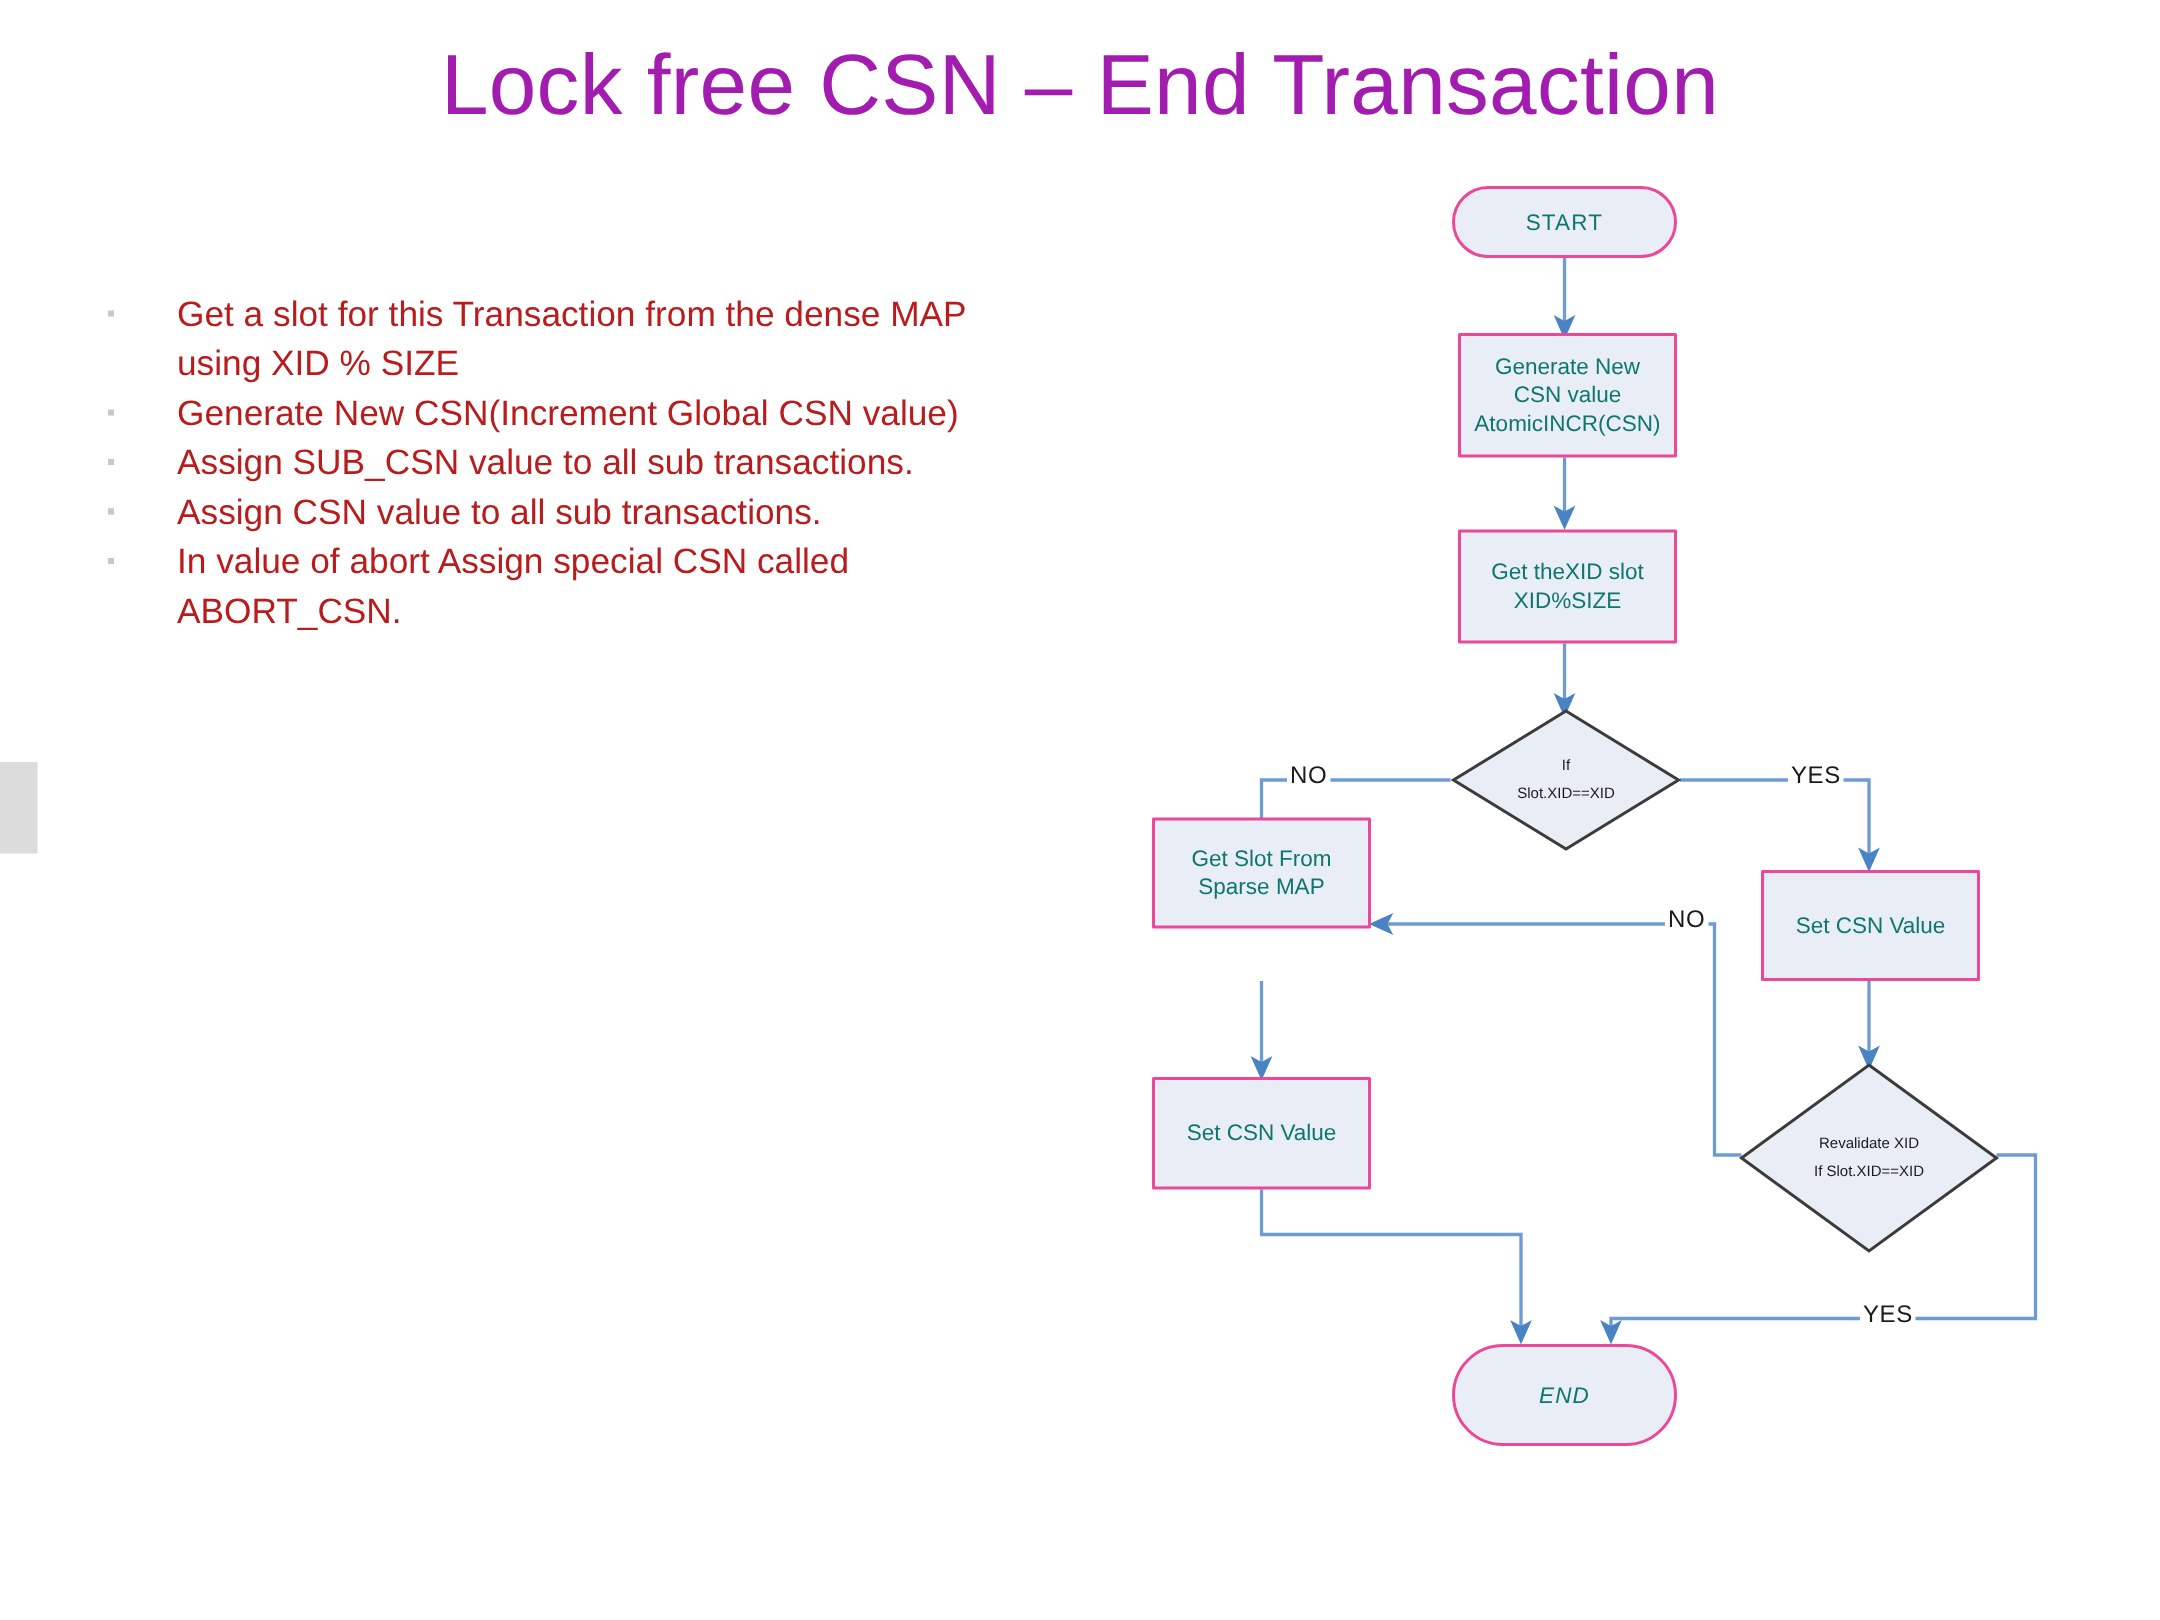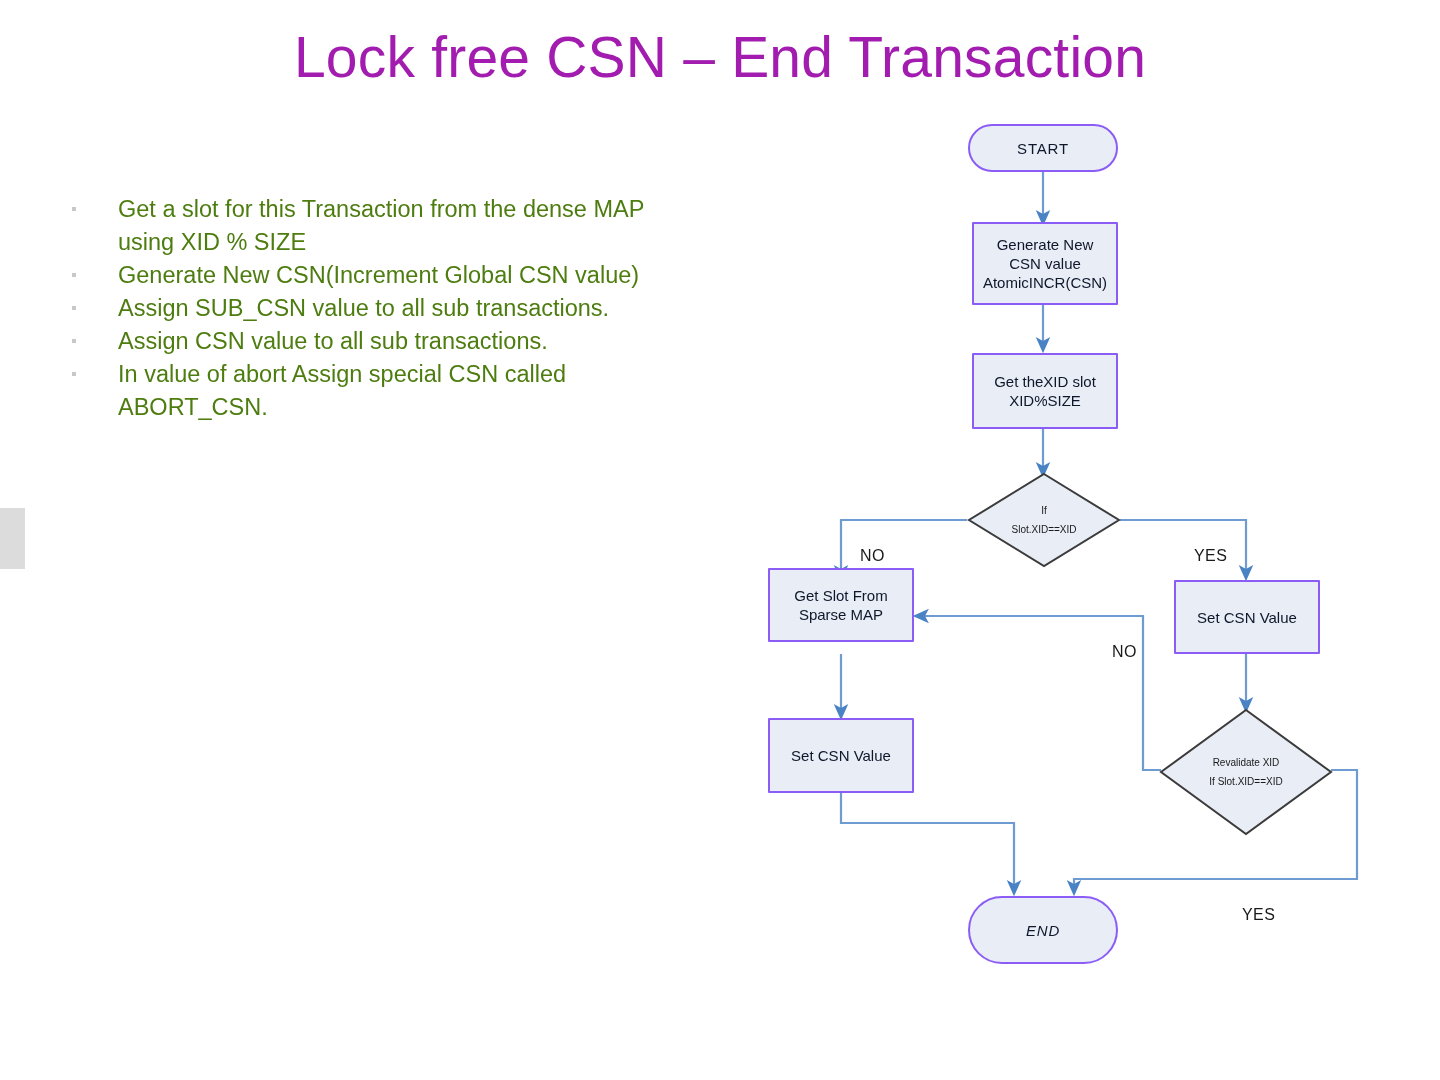--- a/index.html
+++ b/index.html
@@ -50,21 +50,21 @@
     position: absolute;
     left: 68px;
     top: 193px;
     width: 580px;
   }
   .bullet-row {
     position: relative;
     padding-left: 50px;
     font-size: 23.5px;
     line-height: 33px;
-    color: #4d7c0f;
+    color: #b91c1c;
     margin-bottom: 0px;
   }
   .bullet-marker {
     position: absolute;
     left: 4px;
     top: 14px;
     width: 4px;
     height: 4px;
     background: #c8c8c8;
   }
@@ -74,26 +74,26 @@
     position: absolute;
     left: 0;
     top: 0;
     width: 1440px;
     height: 1080px;
   }
   .node {
     position: absolute;
     box-sizing: border-box;
     background: #e8edf6;
-    border: 2px solid #8b5cf6;
+    border: 2px solid #ec4899;
     display: flex;
     align-items: center;
     justify-content: center;
     text-align: center;
-    color: #0f172a;
+    color: #0f766e;
     font-size: 15px;
     line-height: 19px;
     font-family: "Liberation Sans", sans-serif;
     z-index: 3;
   }
   .node.terminator {
     border-radius: 40px;
     letter-spacing: 0.8px;
     font-size: 15px;
   }
@@ -123,21 +123,20 @@
     pointer-events: none;
   }
   .edge-label {
     position: absolute;
     font-size: 16px;
     color: #1a1a1a;
     background: #ffffff;
     padding: 0 2px;
     z-index: 4;
     letter-spacing: 0.4px;
-    margin-top: 38px;
   }
   #connectors {
     position: absolute;
     left: 0;
     top: 0;
     z-index: 1;
   }
 </style>
 </head>
 <body>
@@ -218,21 +217,21 @@
       <span class="multiline">Get theXID slot<br>XID%SIZE</span>
     </div>
 
     <div class="diamond-wrap" style="left:967px; top:472px; width:154px; height:96px;">
       <svg width="154" height="96" viewBox="0 0 154 96">
         <polygon points="77,2 152,48 77,94 2,48" fill="#e8edf6" stroke="#3b3b3b" stroke-width="2"></polygon>
       </svg>
       <div class="diamond-label multiline">If<br>Slot.XID==XID</div>
     </div>
 
-    <div class="node process" style="left:768px; top:568px; width:146px; height:74px;">
+    <div class="node process" style="left:768px; top:545px; width:146px; height:74px;">
       <span class="multiline">Get Slot From<br>Sparse MAP</span>
     </div>
 
     <div class="node process" style="left:1174px; top:580px; width:146px; height:74px;">
       <span>Set CSN Value</span>
     </div>
 
     <div class="node process" style="left:768px; top:718px; width:146px; height:75px;">
       <span>Set CSN Value</span>
     </div>

